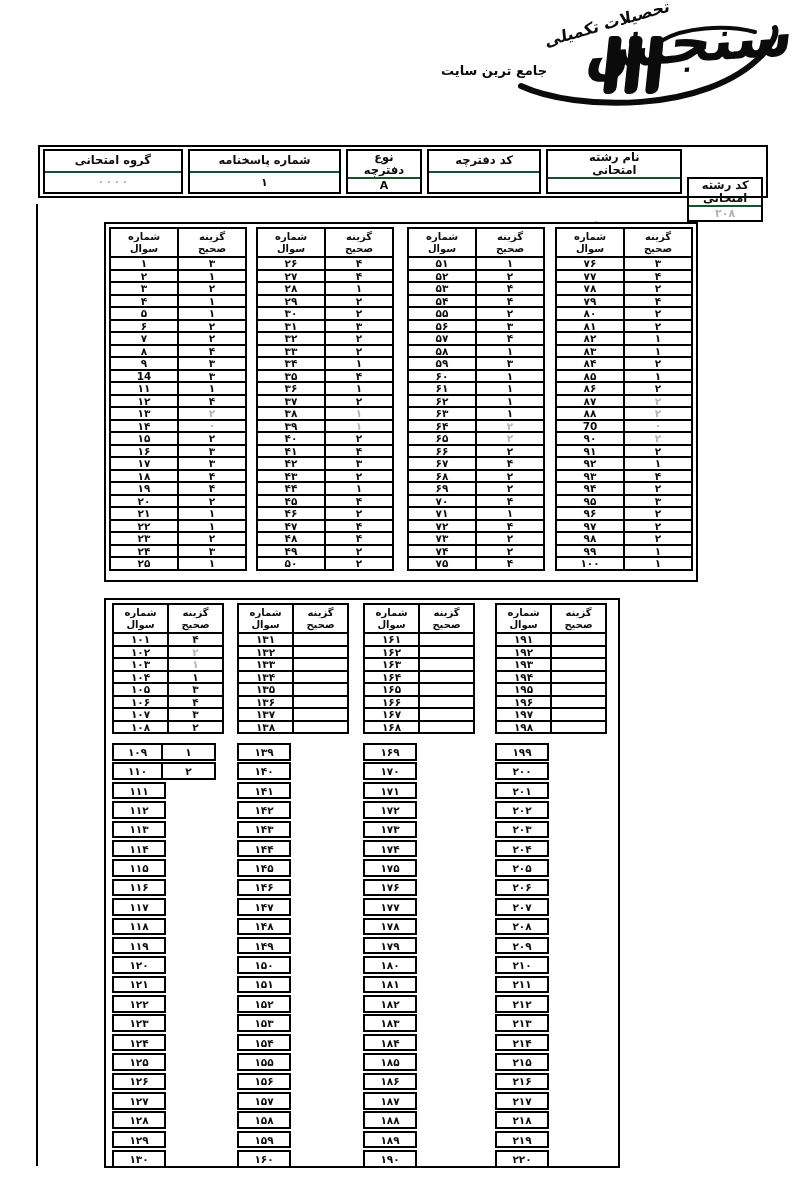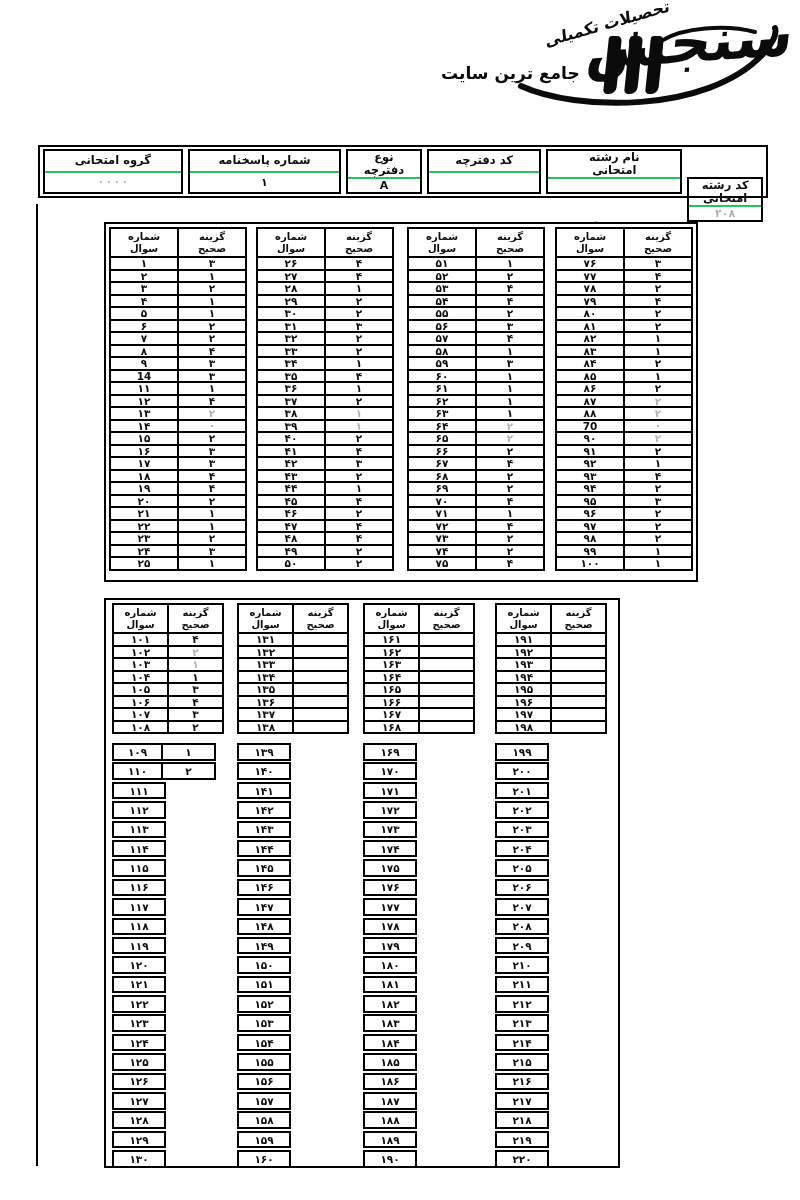--- a/index.html
+++ b/index.html
@@ -5,27 +5,27 @@
   * { margin:0; padding:0; box-sizing:border-box; }
   html,body { width:800px; height:1200px; background:#ffffff; font-family:"DejaVu Sans",sans-serif; color:#0d0d0d; overflow:hidden; }
   .page { position:relative; width:800px; height:1200px; background:#fff; }
 
   
   .logo { position:absolute; left:425px; top:10px; width:370px; height:102px; }
   .logo svg { position:absolute; left:0; top:0; }
   .brand-callig { position:absolute; right:2px; top:-2px; font-size:58px; font-weight:bold; transform:skewX(-10deg) rotate(-4deg); letter-spacing:-2px; color:#0b0b0b; }
   .brand-bars { position:absolute; left:181px; top:26px; display:flex; gap:8px; transform:skewX(-6deg); }
   .brand-bars i { display:block; width:13px; height:58px; background:#0b0b0b; border-radius:3px 5px 7px 4px; }
-  .tagline-main { position:absolute; left:16px; top:53px; font-size:17px; font-weight:bold; direction:rtl; color:#0b0b0b; }
+  .tagline-main { position:absolute; left:16px; top:53px; font-size:13px; font-weight:bold; direction:rtl; color:#0b0b0b; }
   .tagline-callig { position:absolute; left:118px; top:4px; font-size:16px; font-weight:bold; direction:rtl; transform:rotate(-16deg) skewX(-10deg); color:#0b0b0b; }
 
   
   .header-table { position:absolute; left:38px; top:145px; width:730px; height:53px; border:2.5px solid #000; background:#fff; display:flex; direction:rtl; gap:5px; padding:2px 3px; }
   .meta-col { border:2px solid #000; display:flex; flex-direction:column; height:100%; }
-  .meta-label { border-bottom:2px solid #22c55e; flex:1; display:flex; align-items:center; justify-content:center; font-size:11.5px; font-weight:bold; line-height:1.15; text-align:center; white-space:pre-line; padding:0 2px; }
+  .meta-label { border-bottom:2px solid #14532d; flex:1; display:flex; align-items:center; justify-content:center; font-size:11.5px; font-weight:bold; line-height:1.15; text-align:center; white-space:pre-line; padding:0 2px; }
   .meta-value { height:19px; display:flex; align-items:center; justify-content:center; font-size:11px; font-weight:bold; direction:rtl; }
   .faint { color:#b3b3b3; }
 
   
   .left-rule { position:absolute; left:36px; top:204px; width:2px; height:962px; background:#000; }
 
   
   .atable { position:absolute; background:#fff; border:2px solid #000; }
   .atable-1 { left:104px; top:222px; width:594px; height:360px; }
   .atable-2 { left:104px; top:598px; width:516px; height:570px; }

